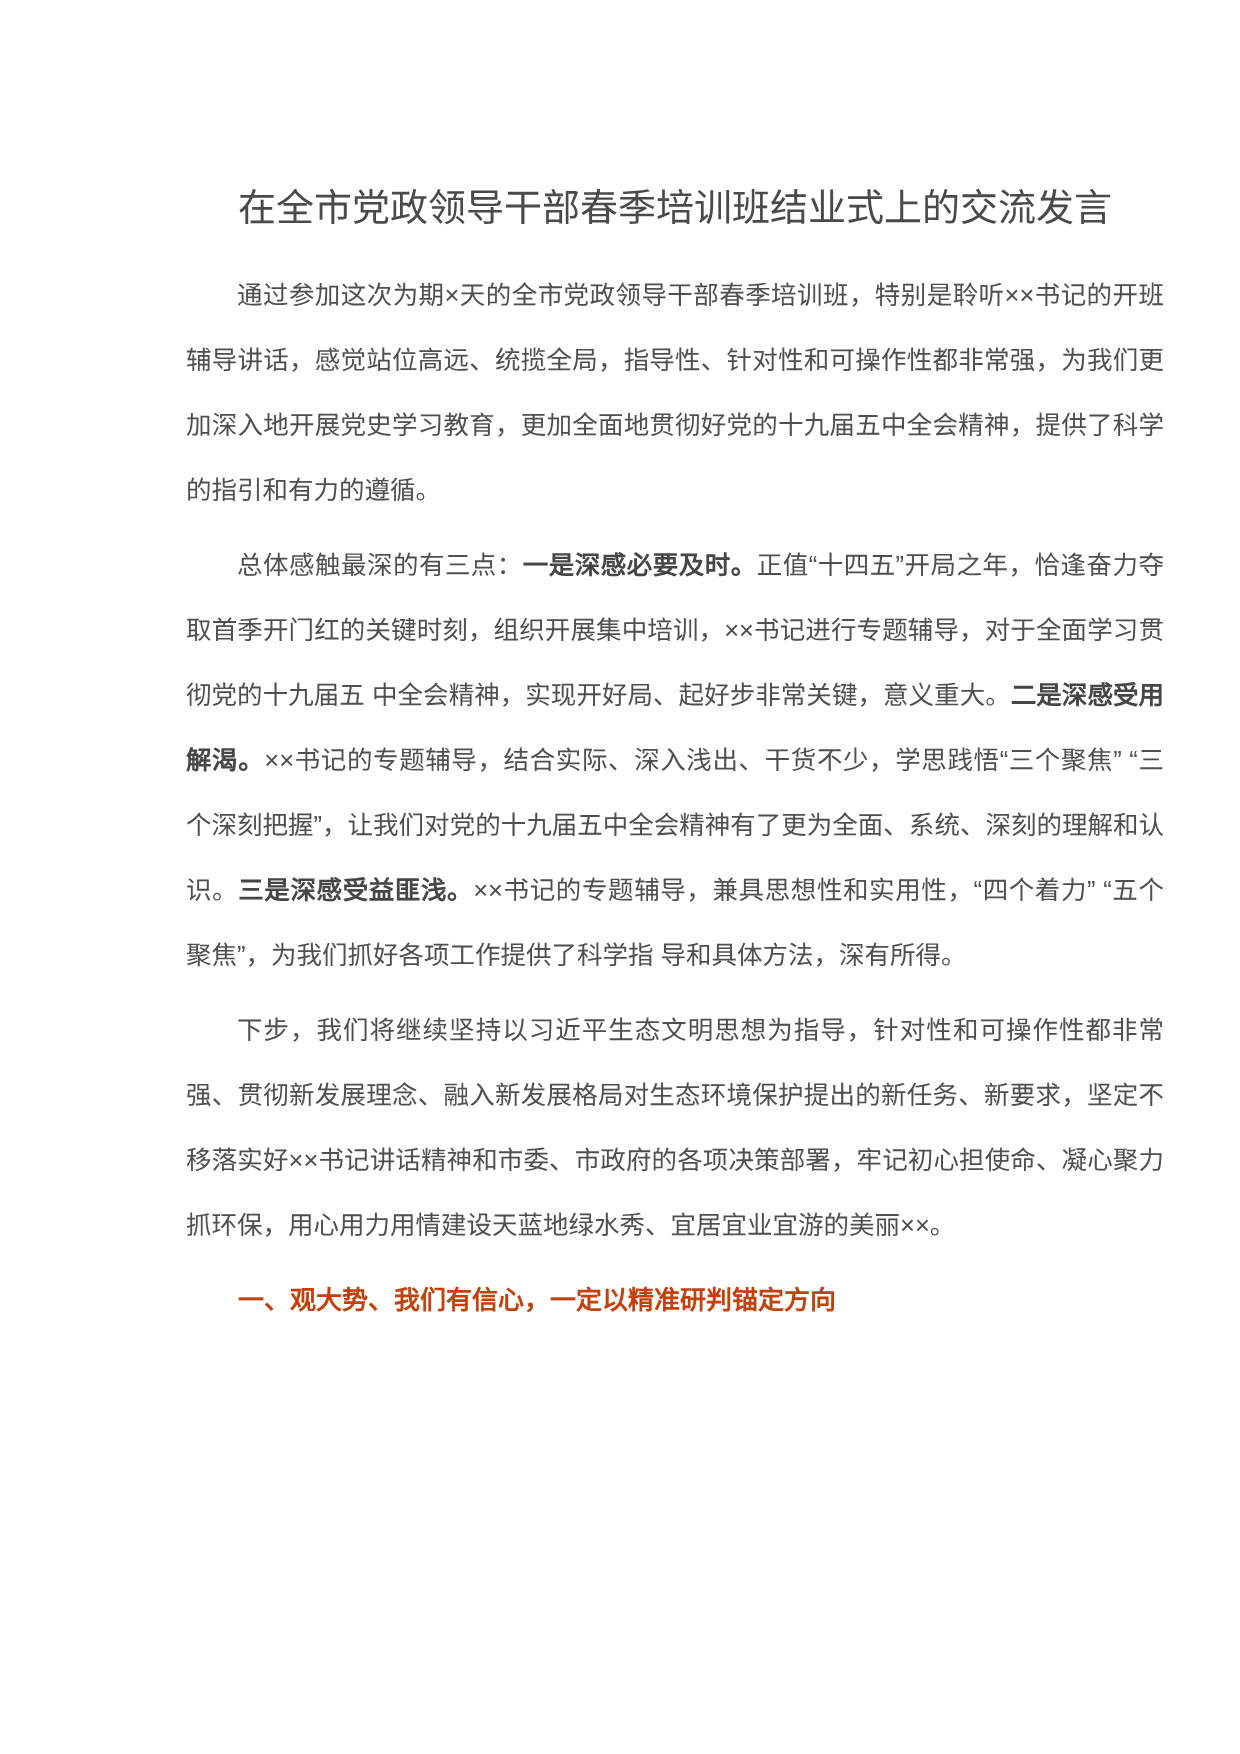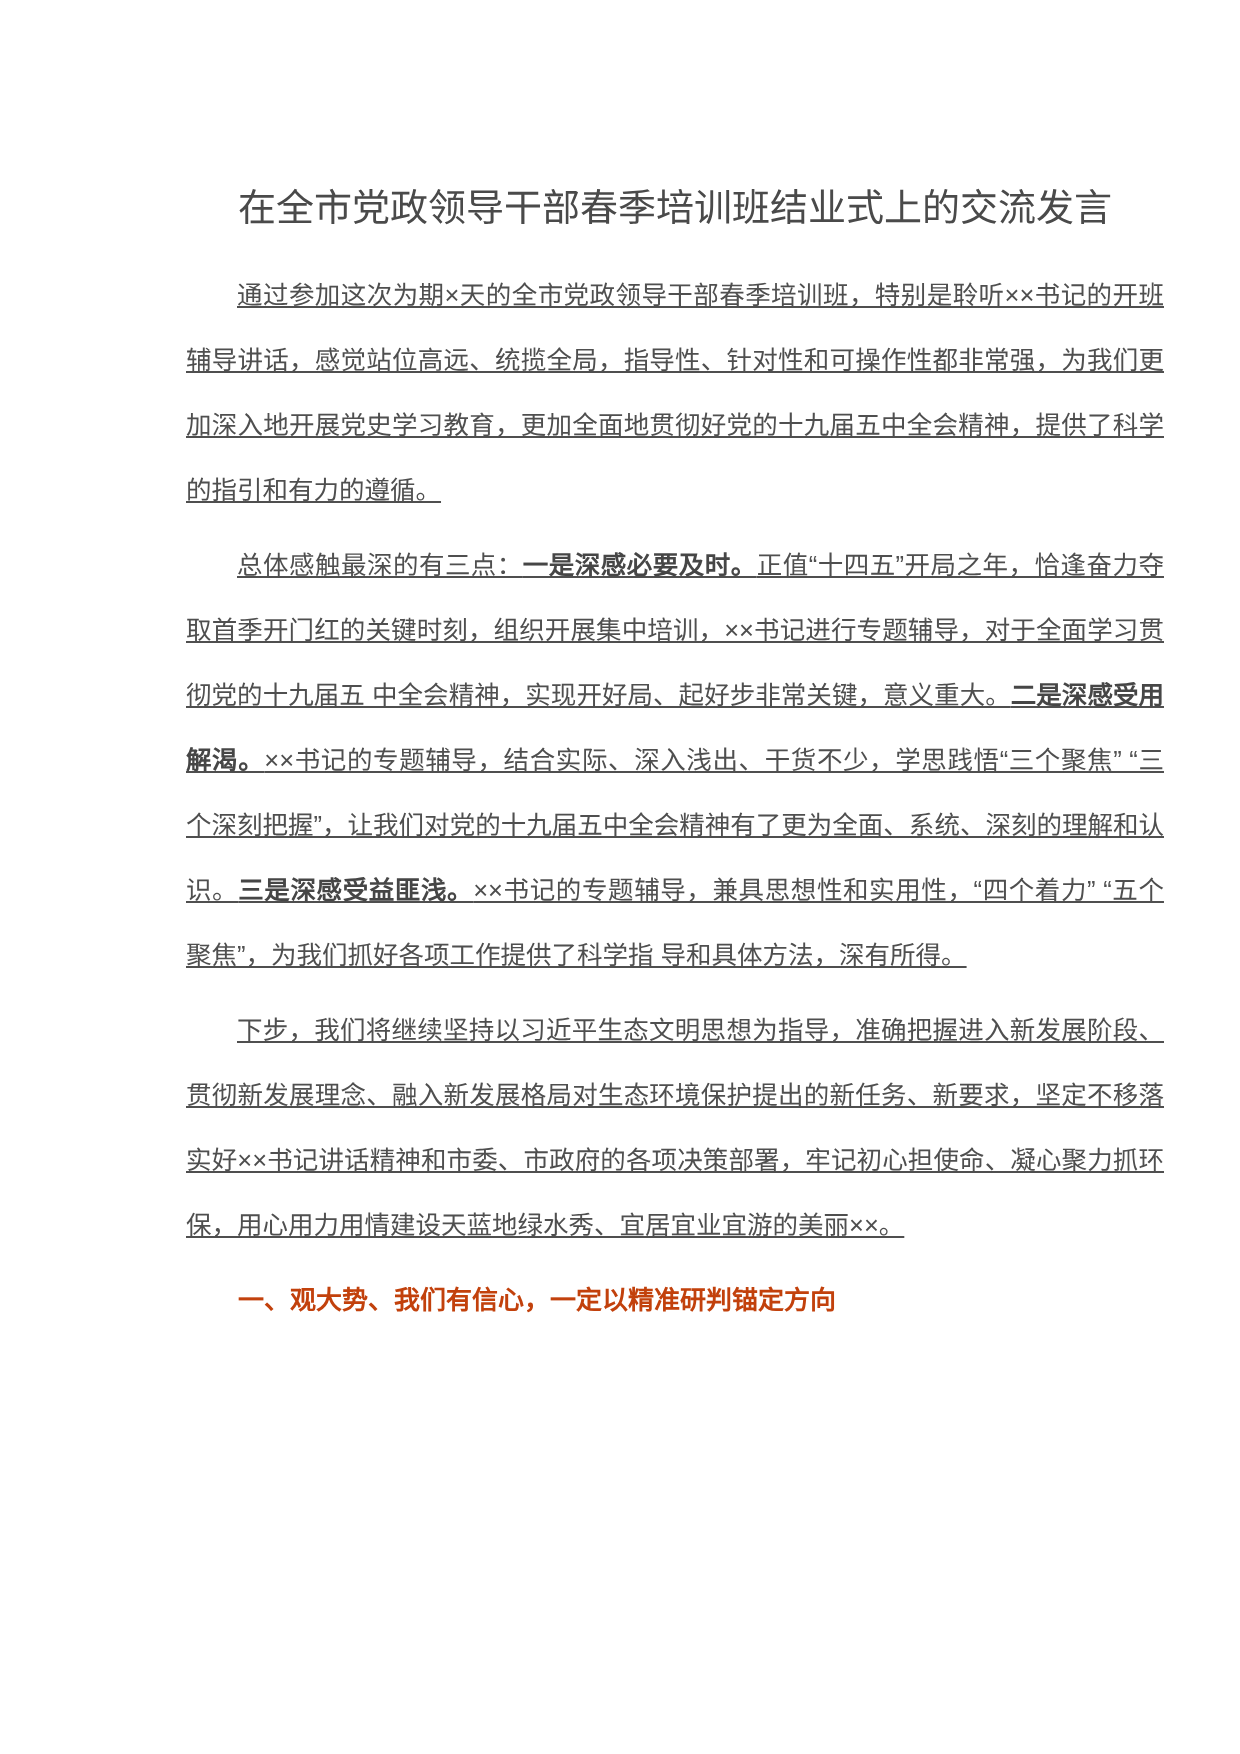--- a/index.html
+++ b/index.html
@@ -30,21 +30,20 @@
     white-space: nowrap;
   }
   .para {
     margin: 0 0 10px 0;
     font-size: 25.5px;
     line-height: 65px;
     color: #4f4f4f;
     text-align: justify;
     text-indent: 2em;
     word-break: break-all;
-    text-decoration: underline;
   }
   .run-bold {
     font-weight: 700;
     color: #464646;
   }
   .section-heading {
     margin: 6px 0 0 0;
     font-size: 26px;
     font-weight: 700;
     line-height: 65px;
@@ -56,16 +55,16 @@
 </head>
 <body>
 
 <div class="page">
   <h1 class="doc-title">在全市党政领导干部春季培训班结业式上的交流发言</h1>
 
   <p class="para">通过参加这次为期×天的全市党政领导干部春季培训班，特别是聆听××书记的开班辅导讲话，感觉站位高远、统揽全局，指导性、针对性和可操作性都非常强，为我们更加深入地开展党史学习教育，更加全面地贯彻好党的十九届五中全会精神，提供了科学的指引和有力的遵循。</p>
 
   <p class="para"><span>总体感触最深的有三点：</span><span class="run-bold">一是深感必要及时。</span><span>正值“十四五”开局之年，恰逢奋力夺取首季开门红的关键时刻，组织开展集中培训，××书记进行专题辅导，对于全面学习贯彻党的十九届五 中全会精神，实现开好局、起好步非常关键，意义重大。</span><span class="run-bold">二是深感受用解渴。</span><span>××书记的专题辅导，结合实际、深入浅出、干货不少，学思践悟“三个聚焦” “三个深刻把握”，让我们对党的十九届五中全会精神有了更为全面、系统、深刻的理解和认识。</span><span class="run-bold">三是深感受益匪浅。</span><span>××书记的专题辅导，兼具思想性和实用性，“四个着力” “五个聚焦”，为我们抓好各项工作提供了科学指 导和具体方法，深有所得。</span></p>
 
-  <p class="para">下步，我们将继续坚持以习近平生态文明思想为指导，准确把握进入新发展阶段、贯彻新发展理念、融入新发展格局对生态环境保护提出的新任务、新要求，坚定不移落实好××书记讲话精神和市委、市政府的各项决策部署，牢记初心担使命、凝心聚力抓环保，用心用力用情建设天蓝地绿水秀、宜居宜业宜游的美丽××。</p>
+  <p class="para">下步，我们将继续坚持以习近平生态文明思想为指导，针对性和可操作性都非常强、贯彻新发展理念、融入新发展格局对生态环境保护提出的新任务、新要求，坚定不移落实好××书记讲话精神和市委、市政府的各项决策部署，牢记初心担使命、凝心聚力抓环保，用心用力用情建设天蓝地绿水秀、宜居宜业宜游的美丽××。</p>
 
   <h2 class="section-heading">一、观大势、我们有信心，一定以精准研判锚定方向</h2>
 </div>
 
 </body></html>

